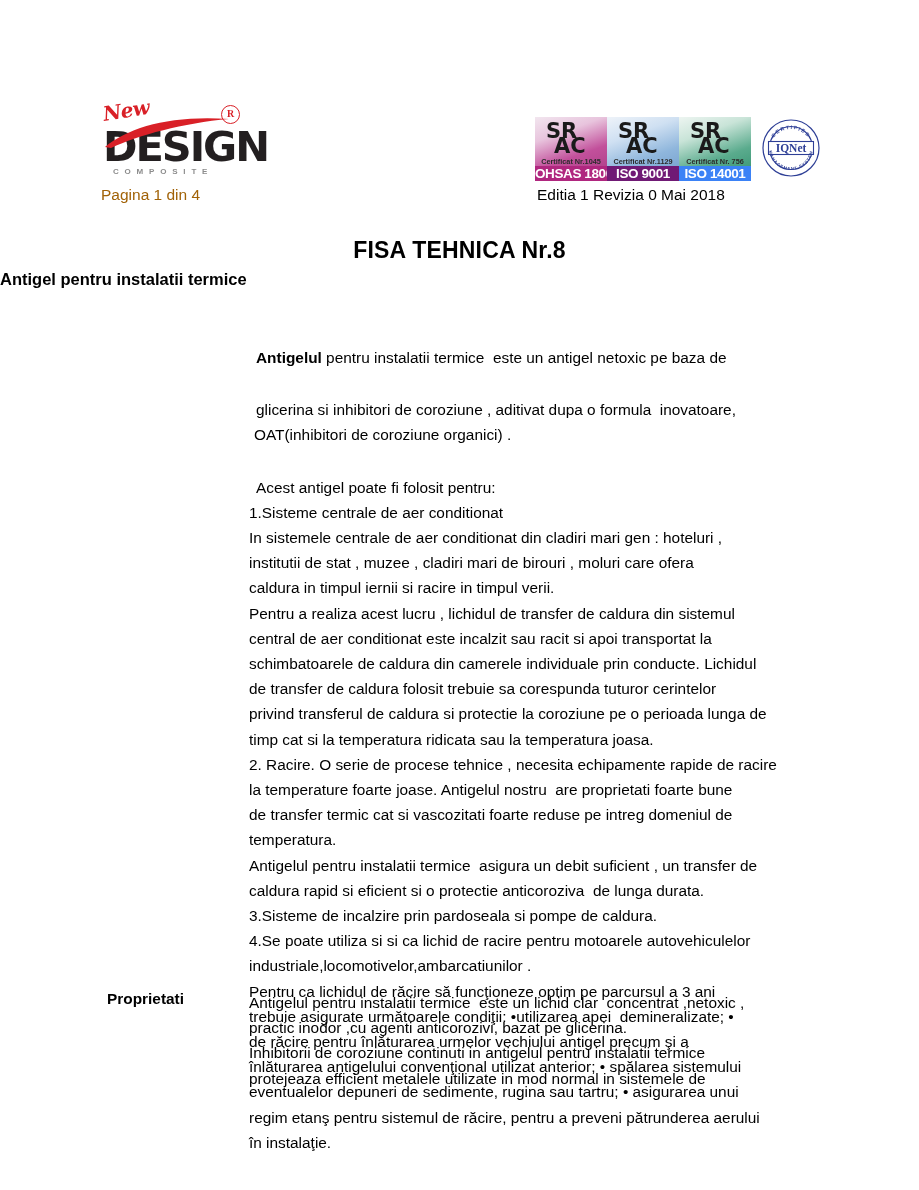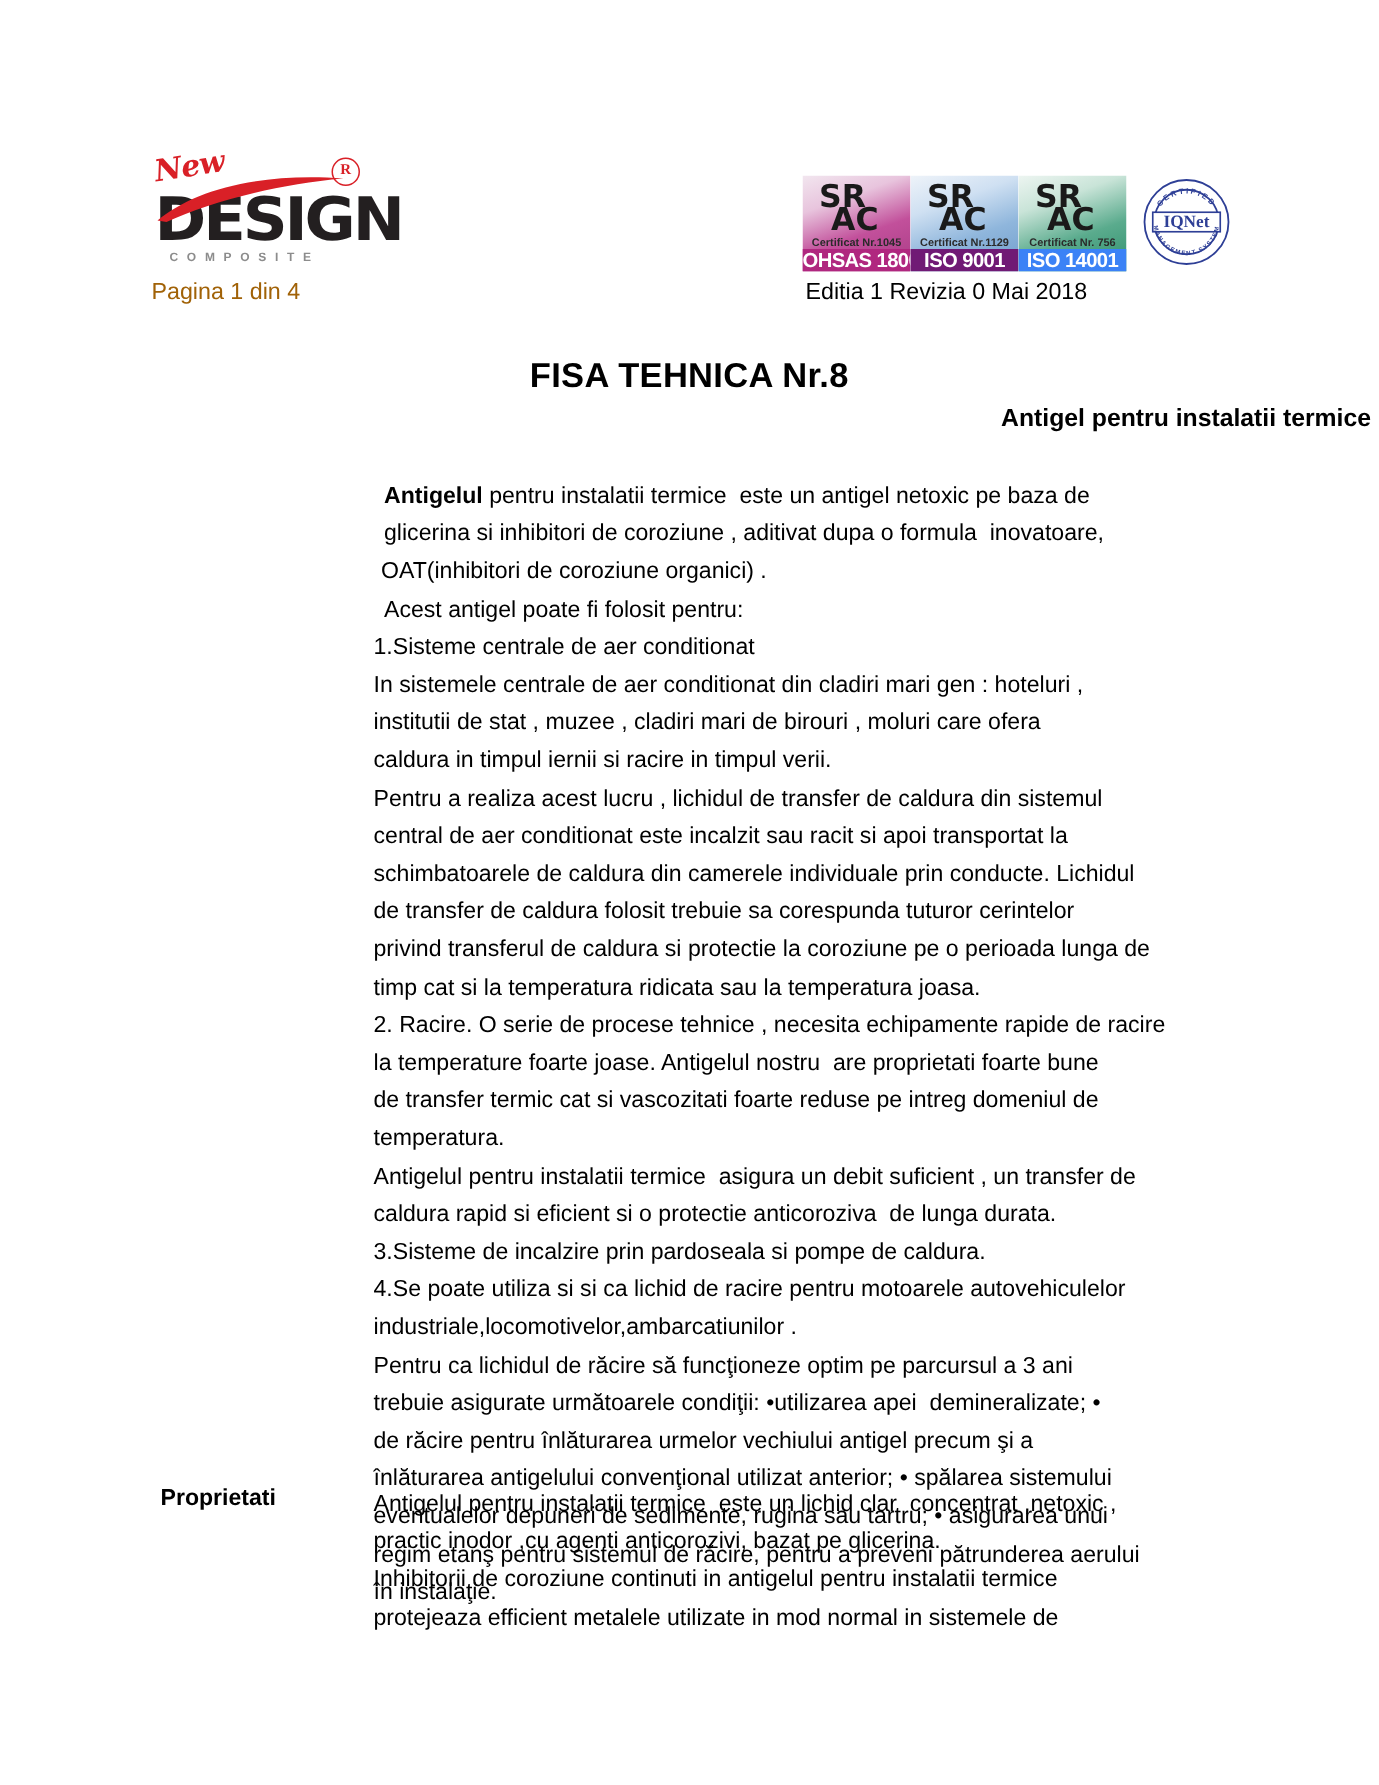--- a/index.html
+++ b/index.html
@@ -227,43 +227,43 @@
     left: 0;
     top: 237px;
     width: 919px;
     text-align: center;
     font-size: 23px;
     font-weight: bold;
     letter-spacing: 0.2px;
   }
   .doc-subtitle {
     position: absolute;
-    left: 10px;
+    left: 0;
     top: 270px;
     width: 904px;
-    text-align: right;
+    text-align: left;
     font-size: 16.5px;
     font-weight: bold;
   }
 
   
   .body-block {
     position: absolute;
     left: 249px;
     top: 318px;
     width: 572px;
   }
   .body-line {
     font-size: 15.4px;
     line-height: 25.2px;
     color: #000000;
     white-space: pre;
   }
   .body-line.indent-1 { padding-left: 5px; }
-  .body-line.indent-2 { padding-left: 7px; }
+  .body-line.indent-2 { padding-left: 7px; margin-top: 27px; }
   .body-line b { font-weight: bold; }
 
   
   .prop-section {
     position: absolute;
     left: 0;
     top: 990px;
     width: 919px;
   }
   .prop-label {

